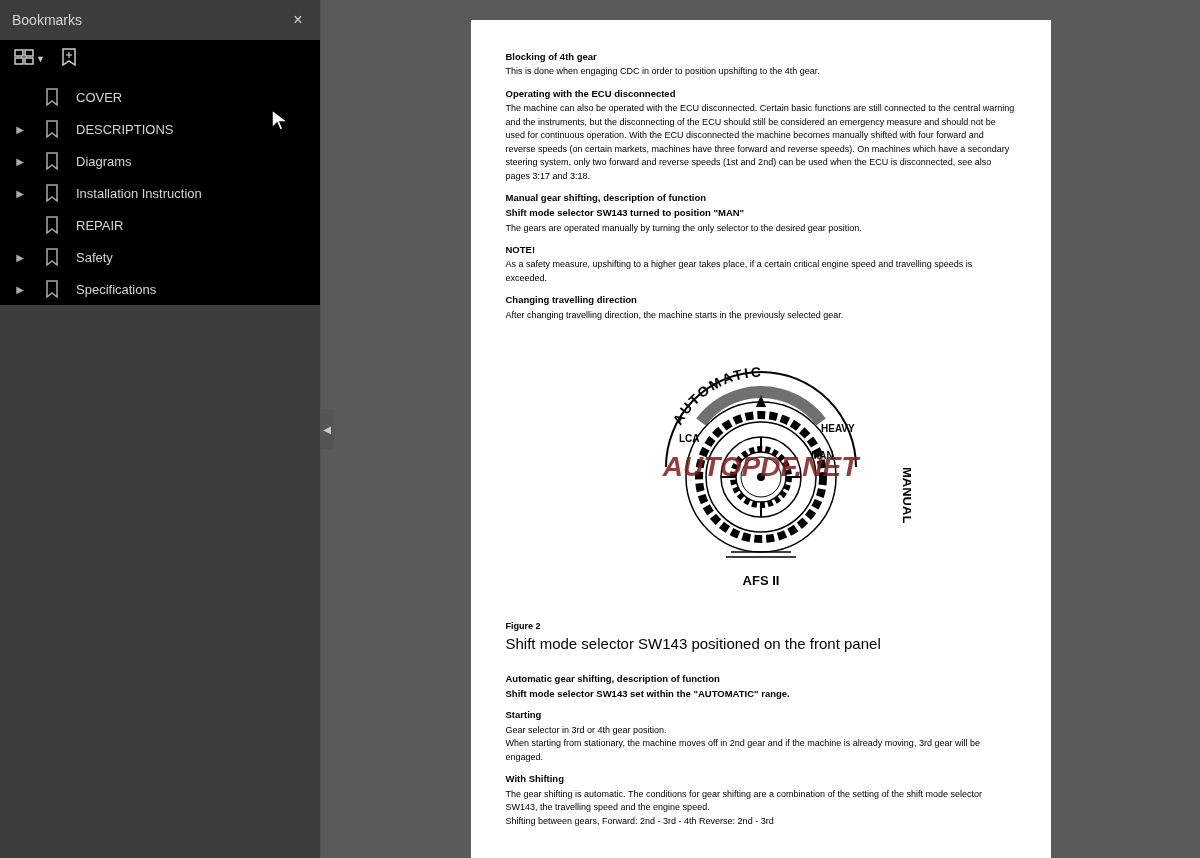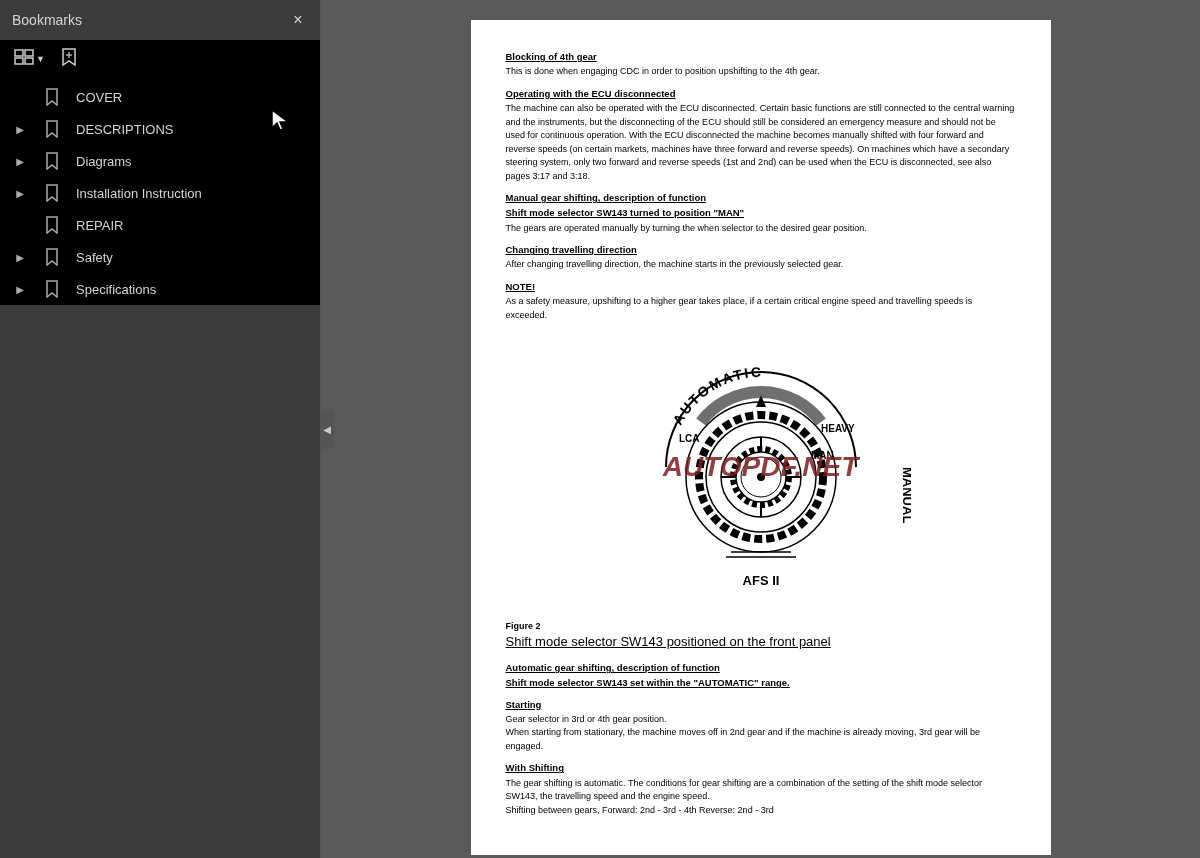--- a/index.html
+++ b/index.html
@@ -161,21 +161,20 @@
     }
 
     .page-section {
       margin-bottom: 8px;
     }
 
     .section-heading {
       font-weight: bold;
       font-size: 9.5px;
       margin-bottom: 2px;
-      text-decoration: underline;
     }
 
     .section-text {
       font-size: 9px;
       line-height: 1.5;
       margin-bottom: 4px;
     }
 
     
     .diagram-container {
@@ -199,23 +198,22 @@
       white-space: nowrap;
       opacity: 0.85;
     }
 
     .diagram-svg {
       width: 300px;
       height: 260px;
     }
 
     .figure-caption {
-      font-size: 13px;
-      margin-bottom: 10px;
-      text-decoration: underline;
+      font-size: 15px;
+      margin-bottom: 18px;
     }
 
     .figure-caption-bold {
       font-weight: bold;
       font-size: 9px;
       margin-top: 23px;
     }
 
     
     .sidebar-container {
@@ -356,31 +354,31 @@
       </div>
 
       <div class="page-section">
         <div class="section-heading">Operating with the ECU disconnected</div>
         <div class="section-text">The machine can also be operated with the ECU disconnected. Certain basic functions are still connected to the central warning and the instruments, but the disconnecting of the ECU should still be considered an emergency measure and should not be used for continuous operation. With the ECU disconnected the machine becomes manually shifted with four forward and reverse speeds (on certain markets, machines have three forward and reverse speeds). On machines which have a secondary steering system, only two forward and reverse speeds (1st and 2nd) can be used when the ECU is disconnected, see also pages 3:17 and 3:18.</div>
       </div>
 
       <div class="page-section">
         <div class="section-heading">Manual gear shifting, description of function</div>
         <div class="section-heading">Shift mode selector SW143 turned to position "MAN"</div>
-        <div class="section-text">The gears are operated manually by turning the when selector to the desired gear position.</div>
+        <div class="section-text">The gears are operated manually by turning the only selector to the desired gear position.</div>
+      </div>
+
+      <div class="page-section">
+        <div class="section-heading">NOTE!</div>
+        <div class="section-text">As a safety measure, upshifting to a higher gear takes place, if a certain critical engine speed and travelling speeds is exceeded.</div>
       </div>
 
       <div class="page-section">
         <div class="section-heading">Changing travelling direction</div>
         <div class="section-text">After changing travelling direction, the machine starts in the previously selected gear.</div>
-      </div>
-
-      <div class="page-section">
-        <div class="section-heading">NOTE!</div>
-        <div class="section-text">As a safety measure, upshifting to a higher gear takes place, if a certain critical engine speed and travelling speeds is exceeded.</div>
       </div>
 
       <div class="diagram-container">
         <div class="autopdf-watermark">AUTOPDF.NET</div>
         <svg class="diagram-svg" viewBox="0 0 300 260" xmlns="http://www.w3.org/2000/svg">
 
           <path id="auto-arc" d="M 60,130 A 90,90 0 0,1 240,130" fill="none"></path>
           <text font-size="14" font-weight="bold" fill="black" letter-spacing="2">
             <textPath href="#auto-arc" startOffset="15%">AUTOMATIC</textPath>
           </text>

